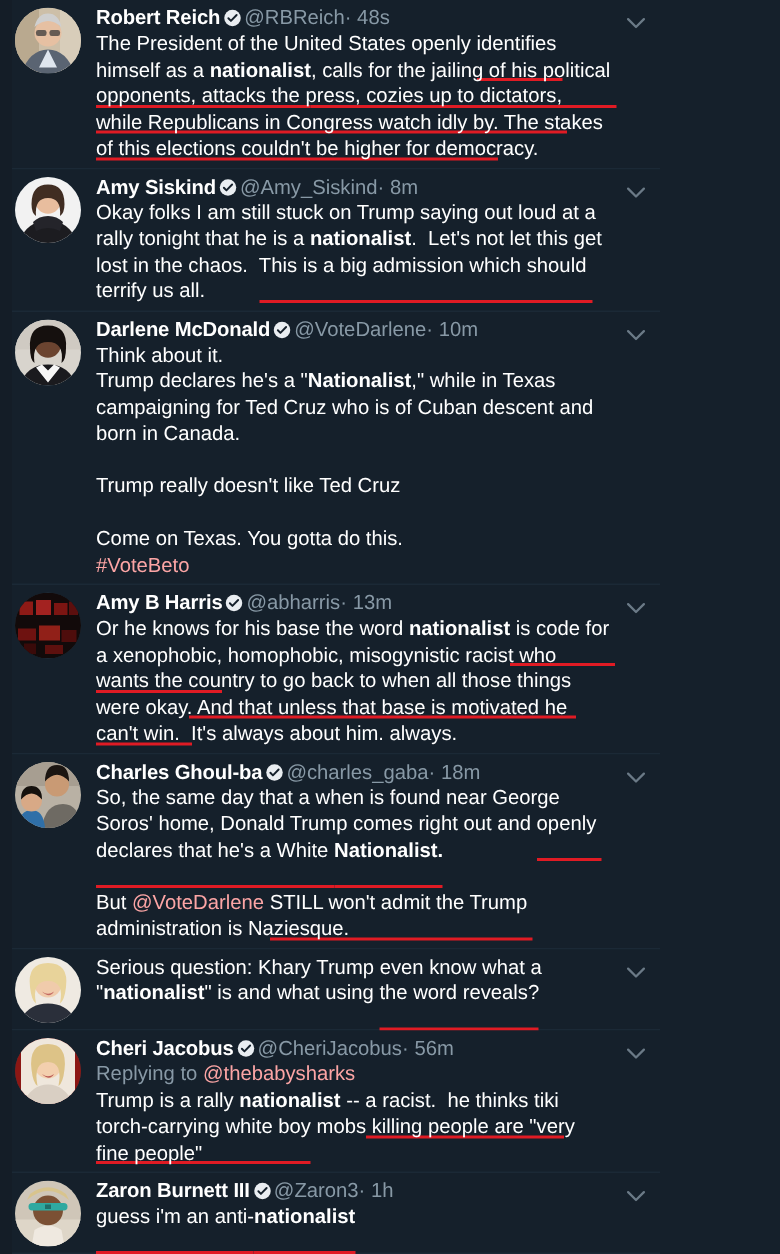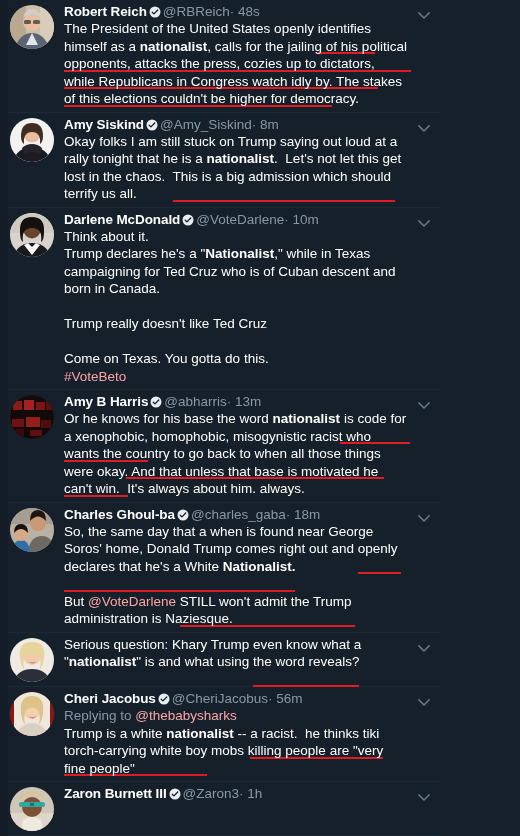--- a/index.html
+++ b/index.html
@@ -312,21 +312,21 @@
        <path d="M18 24 q4 3 8 0 q-3 5 -8 0z" fill="#bb5d58"></path>
             </svg>
           </div>
         </div>
         <div class="body-col">
           <div class="tweet-head"><span class="display-name">Cheri Jacobus</span><span class="verified"><svg width="12" height="12" viewBox="0 0 24 24" xmlns="http://www.w3.org/2000/svg">
                 <circle cx="12" cy="12" r="11" fill="#e9edf1"></circle>
                 <path d="M6.5 12.4 l3.4 3.4 l7.6 -7.8" fill="none" stroke="#15202b" stroke-width="2.6" stroke-linecap="round" stroke-linejoin="round"></path>
               </svg></span><span class="handle">@CheriJacobus</span><span class="timesep">·</span> <span class="timestamp">56m</span></div>
           <div class="replying"><span>Replying to</span> <span class="mention">@thebabysharks</span></div>
-          <div class="tweet-text"><span class="">Trump is a white </span><b class="">nationalist</b><span class=""> -- </span><span class="ul">a racist.  he thinks tiki torch-carrying white boy</span><span class=""> mobs killing people are "very fine people"</span></div>
+          <div class="tweet-text"><span class="">Trump is a rally </span><b class="">nationalist</b><span class=""> -- </span><span class="ul">a racist.  he thinks tiki torch-carrying white boy</span><span class=""> mobs killing people are "very fine people"</span></div>
         </div>
         <div class="chevron">
           <svg width="18" height="18" viewBox="0 0 24 24" xmlns="http://www.w3.org/2000/svg">
             <path d="M5 9 L12 16 L19 9" fill="none" stroke="#8899a6" stroke-width="2" stroke-linecap="round" stroke-linejoin="round"></path>
           </svg>
         </div>
       </div>
       <div class="tweet">
         <div class="avatar-col">
           <div class="avatar">
@@ -339,20 +339,21 @@
        <rect x="20" y="16" width="4" height="3" fill="#1f6f6a"></rect>
        <path d="M13 33 q9 -6 18 0 l2 11 h-22z" fill="#efe9e0"></path>
             </svg>
           </div>
         </div>
         <div class="body-col">
           <div class="tweet-head"><span class="display-name">Zaron Burnett III</span><span class="verified"><svg width="12" height="12" viewBox="0 0 24 24" xmlns="http://www.w3.org/2000/svg">
                 <circle cx="12" cy="12" r="11" fill="#e9edf1"></circle>
                 <path d="M6.5 12.4 l3.4 3.4 l7.6 -7.8" fill="none" stroke="#15202b" stroke-width="2.6" stroke-linecap="round" stroke-linejoin="round"></path>
               </svg></span><span class="handle">@Zaron3</span><span class="timesep">·</span> <span class="timestamp">1h</span></div>
+          <div class="tweet-text"><span class="ul">guess i'm an anti-</span><b class="ul">nationalist</b></div>
         </div>
         <div class="chevron">
           <svg width="18" height="18" viewBox="0 0 24 24" xmlns="http://www.w3.org/2000/svg">
             <path d="M5 9 L12 16 L19 9" fill="none" stroke="#8899a6" stroke-width="2" stroke-linecap="round" stroke-linejoin="round"></path>
           </svg>
         </div>
       </div>
       <div class="tweet">
         <div class="avatar-col">
           <div class="avatar">

